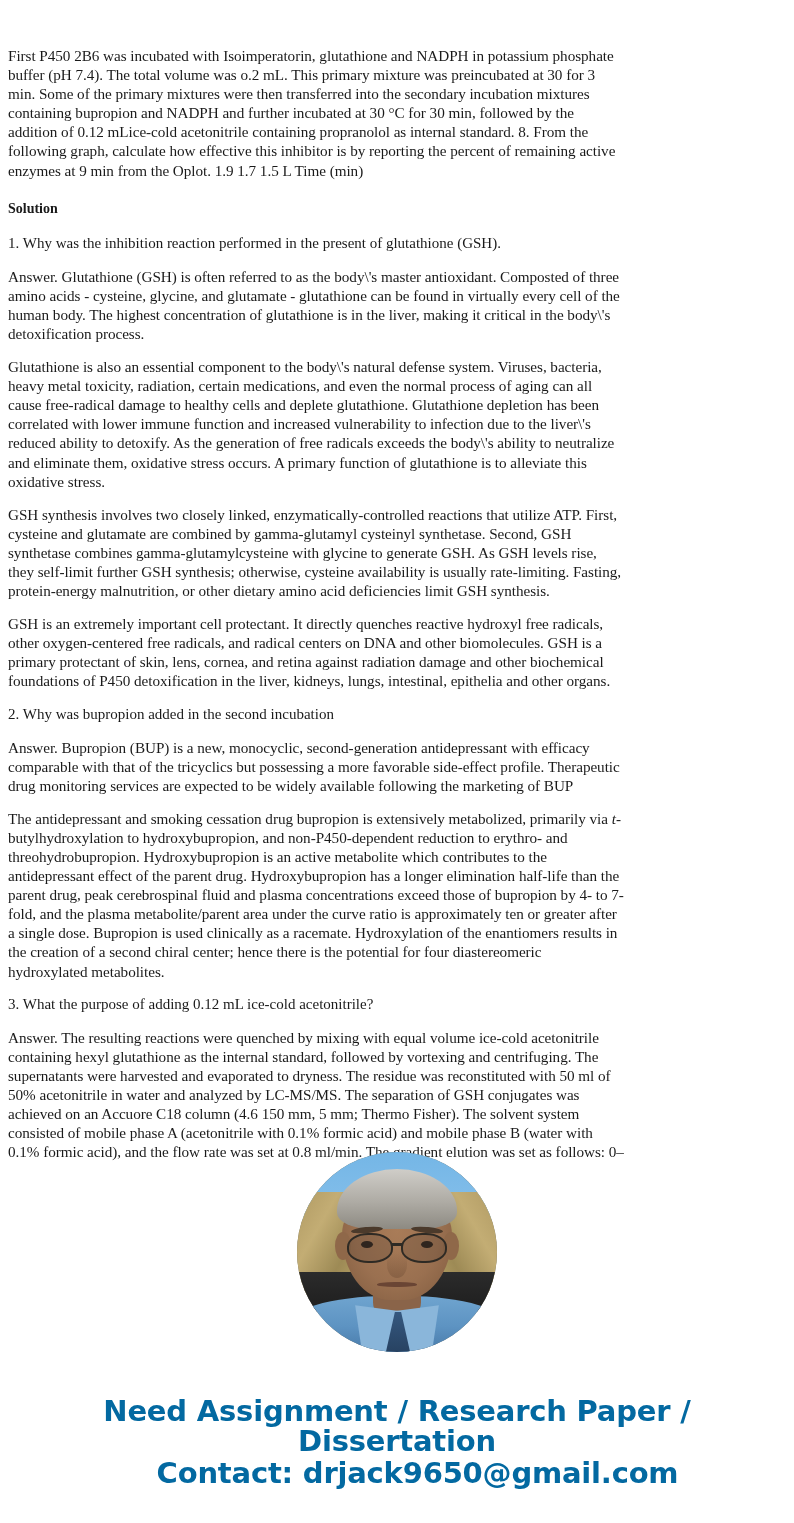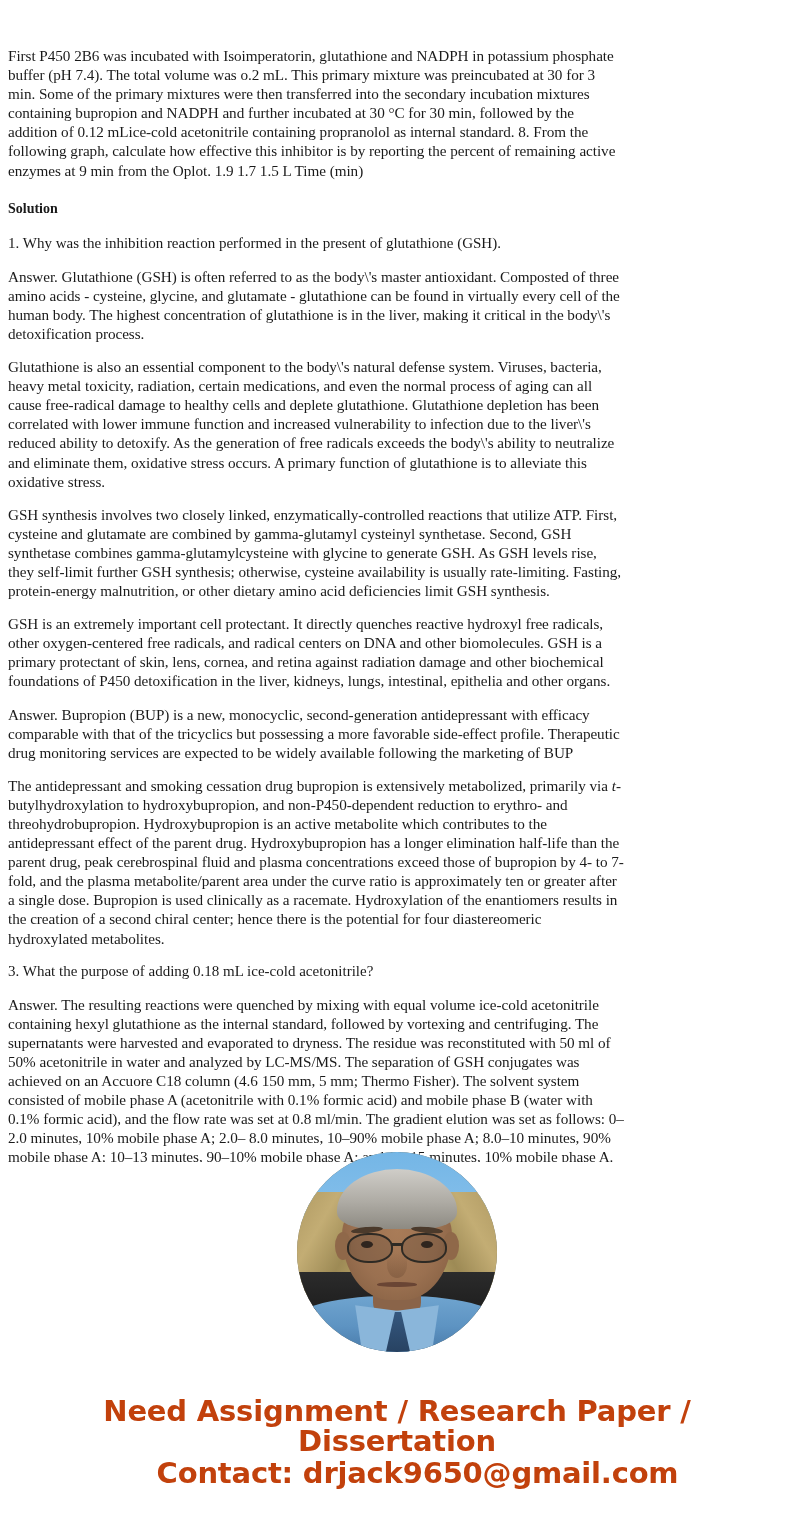--- a/index.html
+++ b/index.html
@@ -176,21 +176,21 @@
   #promo {
     position: absolute;
     left: 0;
     top: 1396px;
     width: 794px;
     text-align: center;
     font-family: "DejaVu Sans", "Liberation Sans", sans-serif;
     font-weight: bold;
     font-size: 29px;
     line-height: 30px;
-    color: #c2410c;
+    color: #0369a1;
     letter-spacing: -0.2px;
   }
   #promo .pline { display: block; }
   #promo .pline2 { margin-top: 0px; }
   #promo .pline3 { margin-top: 2px; padding-left: 41px; }
 </style>
 </head>
 <body>
 
 <div id="doc-area">
@@ -206,28 +206,29 @@
       <span class="lead">Answer.</span><span> Glutathione (GSH) is often referred to as the body\'s master antioxidant. Composted of three amino acids - cysteine, glycine, and glutamate - glutathione can be found in virtually every cell of the human body. The highest concentration of glutathione is in the liver, making it critical in the body\'s detoxification process.</span>
     </p>
 
     <p class="para">Glutathione is also an essential component to the body\'s natural defense system. Viruses, bacteria, heavy metal toxicity, radiation, certain medications, and even the normal process of aging can all cause free-radical damage to healthy cells and deplete glutathione. Glutathione depletion has been correlated with lower immune function and increased vulnerability to infection due to the liver\'s reduced ability to detoxify. As the generation of free radicals exceeds the body\'s ability to neutralize and eliminate them, oxidative stress occurs. A primary function of glutathione is to alleviate this oxidative stress.</p>
 
     <p class="para">GSH synthesis involves two closely linked, enzymatically-controlled reactions that utilize ATP. First, cysteine and glutamate are combined by gamma-glutamyl cysteinyl synthetase. Second, GSH synthetase combines gamma-glutamylcysteine with glycine to generate GSH. As GSH levels rise, they self-limit further GSH synthesis; otherwise, cysteine availability is usually rate-limiting. Fasting, protein-energy malnutrition, or other dietary amino acid deficiencies limit GSH synthesis.</p>
 
 
     <p class="para">GSH is an extremely important cell protectant. It directly quenches reactive hydroxyl free radicals, other oxygen-centered free radicals, and radical centers on DNA and other biomolecules. GSH is a primary protectant of skin, lens, cornea, and retina against radiation damage and other biochemical foundations of P450 detoxification in the liver, kidneys, lungs, intestinal, epithelia and other organs.</p>
 
+    <h3 class="q-heading">2. Why was bupropion added in the second incubation</h3>
 
     <p class="para">
       <span class="lead">Answer.</span><span> Bupropion (BUP) is a new, monocyclic, second-generation antidepressant with efficacy comparable with that of the tricyclics but possessing a more favorable side-effect profile. Therapeutic drug monitoring services are expected to be widely available following the marketing of BUP</span>
     </p>
 
     <p class="para"><span>The antidepressant and smoking cessation drug bupropion is extensively metabolized, primarily via </span><span class="ital">t</span><span>-butylhydroxylation to hydroxybupropion, and non-P450-dependent reduction to erythro- and threohydrobupropion. Hydroxybupropion is an active metabolite which contributes to the antidepressant effect of the parent drug. Hydroxybupropion has a longer elimination half-life than the parent drug, peak cerebrospinal fluid and plasma concentrations exceed those of bupropion by 4- to 7-fold, and the plasma metabolite/parent area under the curve ratio is approximately ten or greater after a single dose. Bupropion is used clinically as a racemate. Hydroxylation of the enantiomers results in the creation of a second chiral center; hence there is the potential for four diastereomeric hydroxylated metabolites.</span></p>
 
-    <h3 class="q-heading">3. What the purpose of adding 0.18 mL ice-cold acetonitrile?</h3>
+    <h3 class="q-heading">3. What the purpose of adding 0.12 mL ice-cold acetonitrile?</h3>
 
     <p class="para">
       <span class="lead">Answer.</span><span> The resulting reactions were quenched by mixing with equal volume ice-cold acetonitrile containing hexyl glutathione as the internal standard, followed by vortexing and centrifuging. The supernatants were harvested and evaporated to dryness. The residue was reconstituted with 50 ml of 50% acetonitrile in water and analyzed by LC-MS/MS. The separation of GSH conjugates was achieved on an Accuore C18 column (4.6 150 mm, 5 mm; Thermo Fisher). The solvent system consisted of mobile phase A (acetonitrile with 0.1% formic acid) and mobile phase B (water with 0.1% formic acid), and the flow rate was set at 0.8 ml/min. The gradient elution was set as follows: 0–2.0 minutes, 10% mobile phase A; 2.0– 8.0 minutes, 10–90% mobile phase A; 8.0–10 minutes, 90% mobile phase A; 10–13 minutes, 90–10% mobile phase A; and 13–15 minutes, 10% mobile phase A. The GSH conjugates were monitored in positive multiple-reaction monitoring mode (594.0 465.0 for IMP-GSH conjugates; 392.2 246.3 for hexyl glutathione as the internal standard). The information-dependent acquisition standard was followed by triggering the enhanced product ion (EPI) scans. Information-dependent acquisition was used to initiate acquisition of EPI spectra for ions exceeding 500 cps</span>
     </p>
 
   </div>
 </div>
 
 <div id="avatar-wrap">
   <div id="avatar" title="profile-photo-of-tutor">

